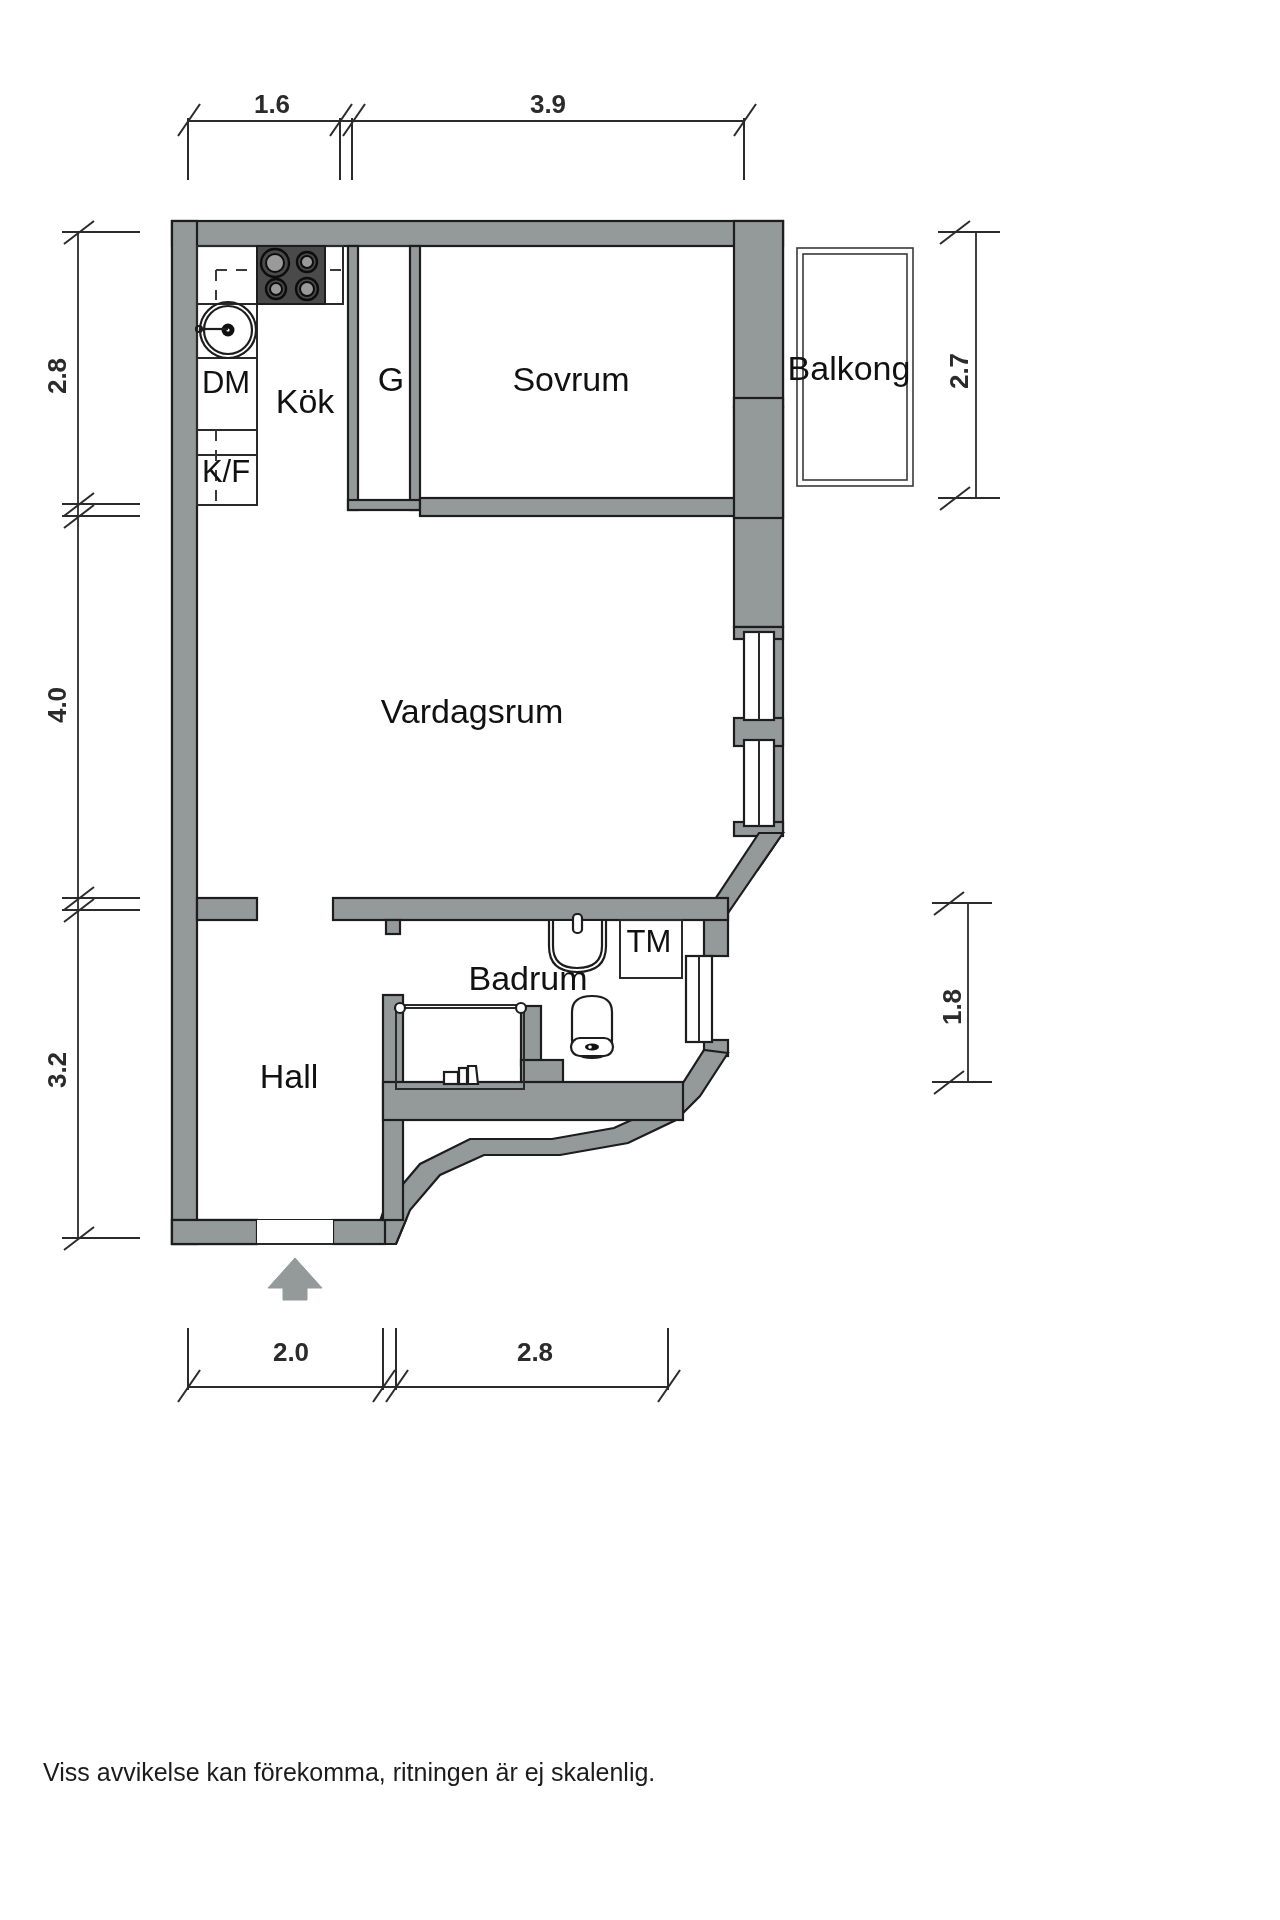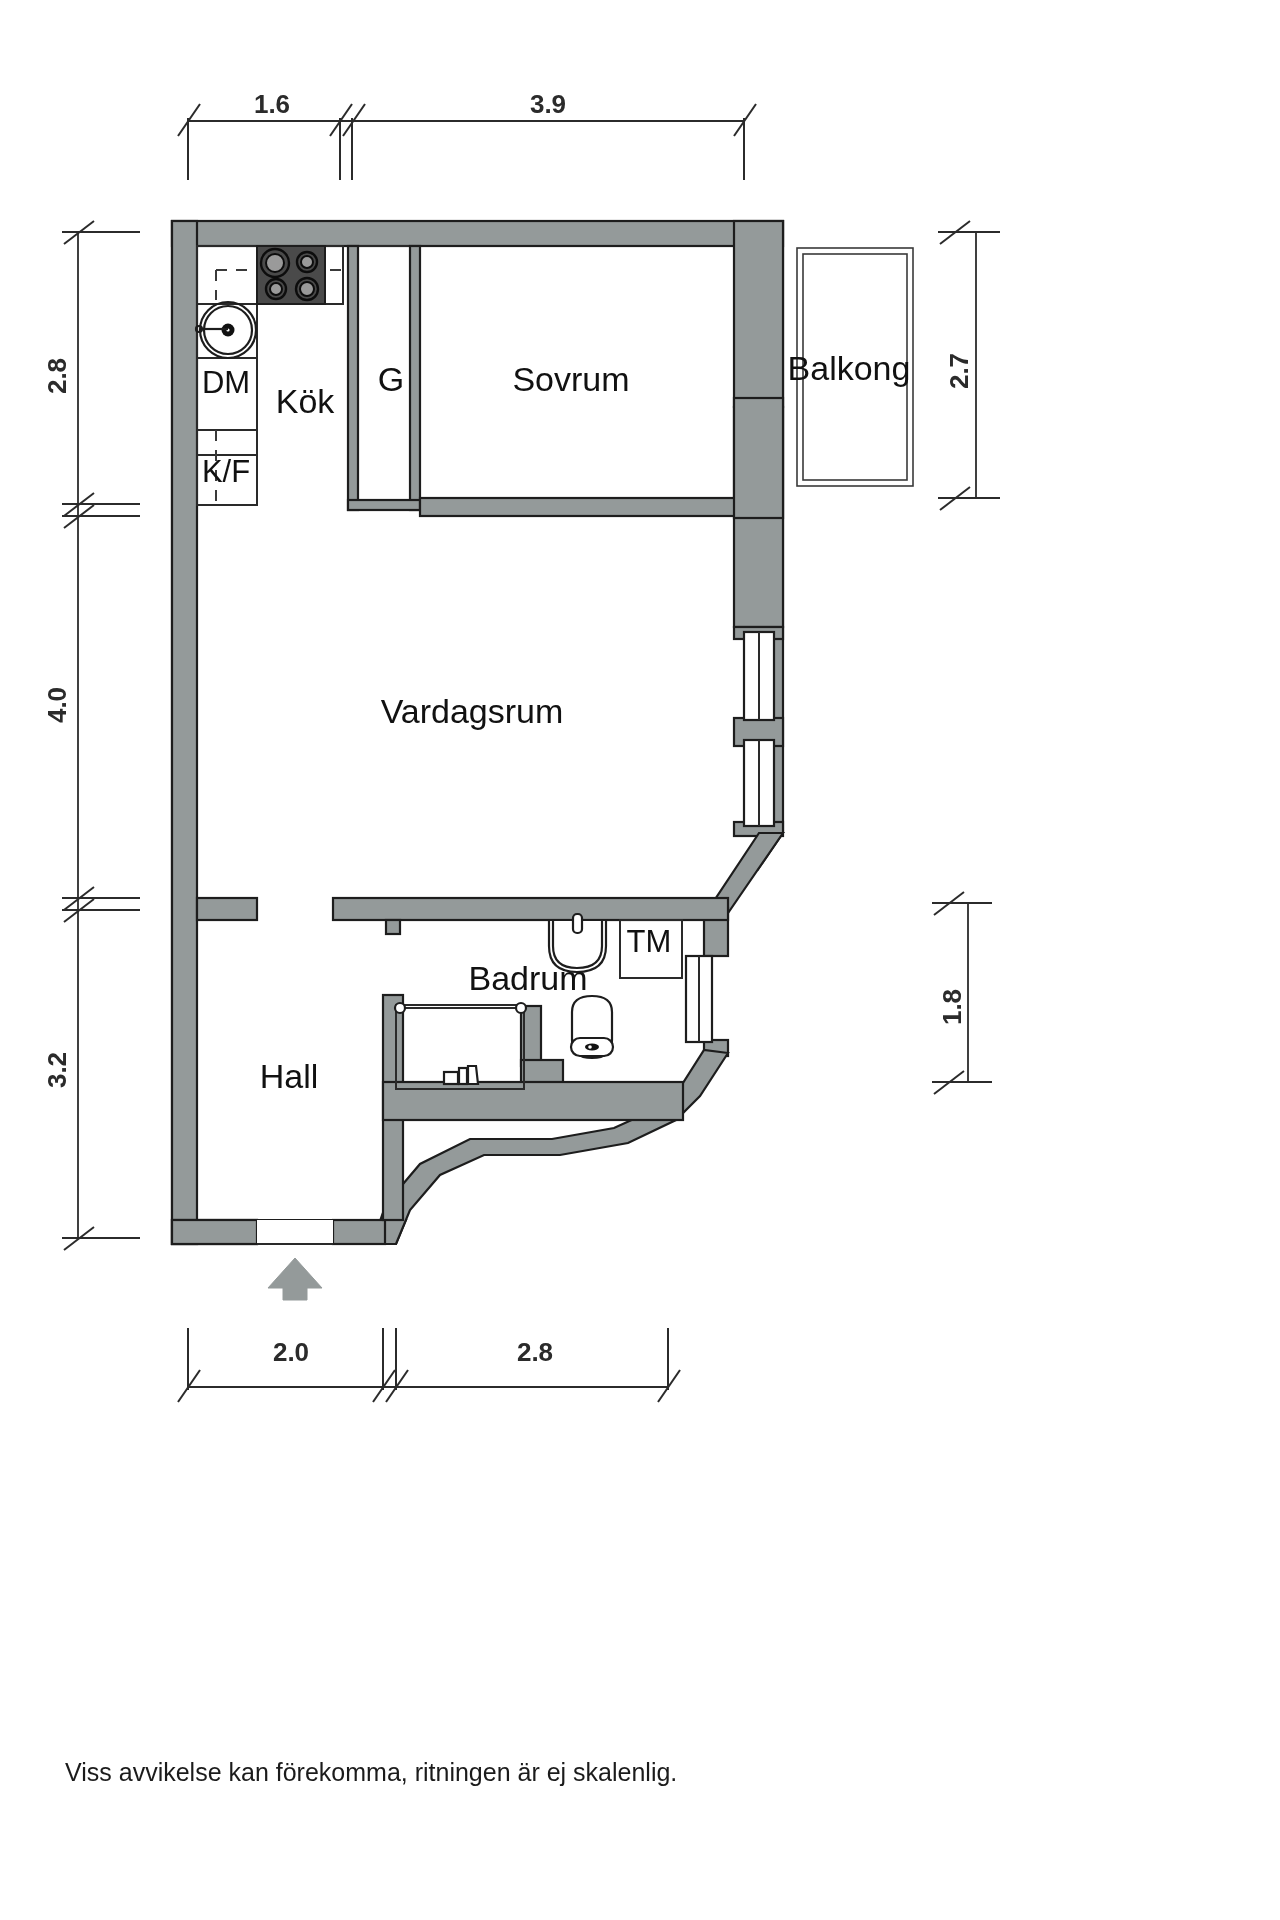--- a/index.html
+++ b/index.html
@@ -45,21 +45,21 @@
   }
   .roomlabel.small { font-size: 31px; }
   .dimlabel {
     font-family: "Liberation Sans", sans-serif;
     font-size: 26px;
     font-weight: 700;
     fill: #2b2b2b;
   }
   .footer-note {
     position: absolute;
-    left: 65px;
+    left: 43px;
     top: 1758px;
     font-family: "Liberation Sans", sans-serif;
     font-size: 25px;
     color: #1b1b1b;
     white-space: nowrap;
   }
 </style>
 </head>
 <body>
 

